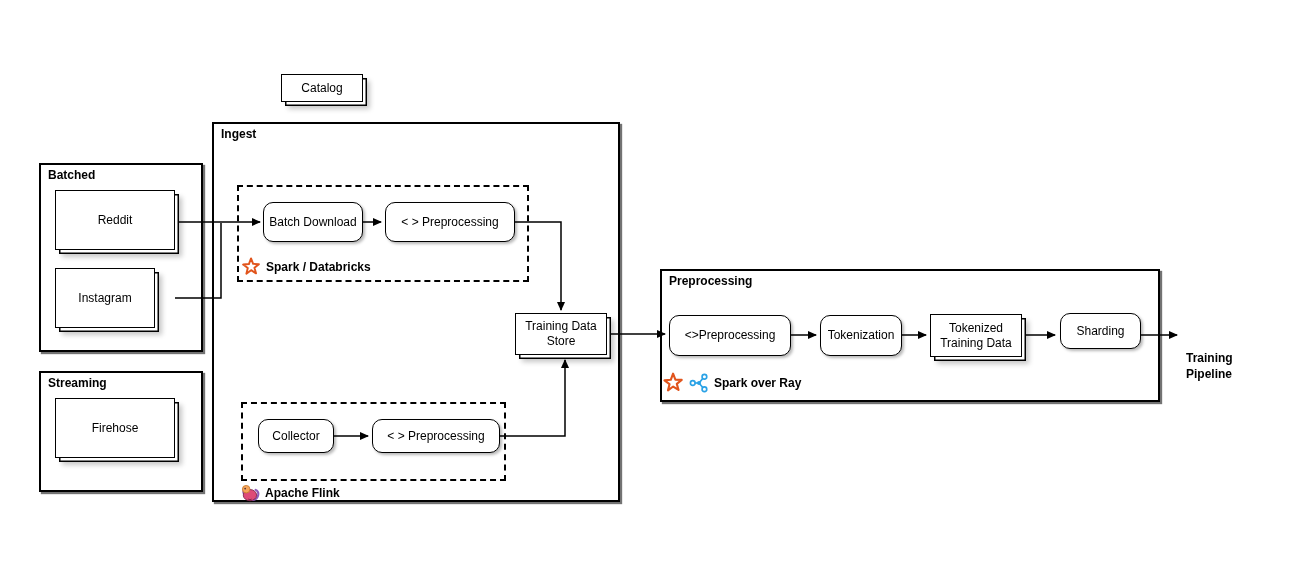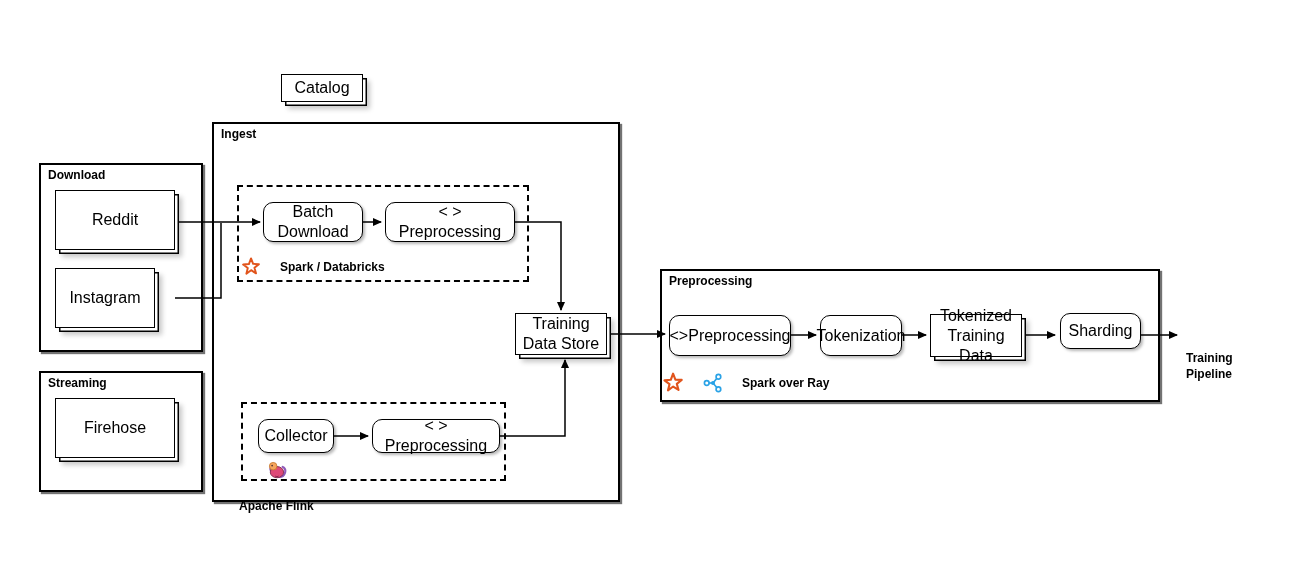--- a/index.html
+++ b/index.html
@@ -16,45 +16,45 @@
   }
   .container-label{
     position:absolute;top:3px;left:7px;font-size:12px;font-weight:bold;white-space:nowrap;
   }
   .dashed-group{
     position:absolute;z-index:3;border:2px dashed #000;background:transparent;
   }
   .box,.rounded{
     position:absolute;z-index:4;background:#fff;border:1.5px solid #000;
     display:flex;align-items:center;justify-content:center;text-align:center;
-    font-size:16px;line-height:1.25;padding:2px 4px;
+    font-size:12px;line-height:1.25;padding:2px 4px;
   }
   .box{
     box-shadow:4px 4px 0 -1.5px #fff,4px 4px 0 0 #000,7px 7px 5px rgba(0,0,0,0.22);
   }
   .rounded{
     border-radius:10px;
     box-shadow:2px 2px 3px rgba(0,0,0,0.28);
   }
   .caption{
-    position:absolute;z-index:5;display:flex;align-items:center;gap:19px;
+    position:absolute;z-index:5;display:flex;align-items:center;gap:5px;
     font-size:12px;font-weight:bold;white-space:nowrap;
   }
   .caption .icon{display:inline-flex;flex:0 0 auto;}
   .edge-label{
     position:absolute;z-index:5;font-size:12px;font-weight:bold;line-height:1.3;text-align:left;
   }
 </style>
 </head>
 <body>
 
 <div class="canvas">
 
   <div class="container" style="left:39px;top:163px;width:164px;height:189px;">
-    <div class="container-label">Download</div>
+    <div class="container-label">Batched</div>
   </div>
   <div class="container" style="left:39px;top:371px;width:164px;height:121px;">
     <div class="container-label">Streaming</div>
   </div>
   <div class="container" style="left:212px;top:122px;width:408px;height:380px;text-align:right;">
     <div class="container-label">Ingest</div>
   </div>
   <div class="container" style="left:660px;top:269px;width:500px;height:133px;">
     <div class="container-label">Preprocessing</div>
   </div>
@@ -100,21 +100,21 @@
 
   <div class="caption" style="left:240px;top:256px;">
     <span class="icon">
       <svg viewBox="0 0 24 24" width="21" height="21">
         <path d="M12.6 2.8 L15 9 L21.6 9.3 L16.5 13.4 L18.3 19.8 L12.7 16.2 L7.3 20.2 L8.9 13.7 L3.6 9.8 L10.2 9.2 Z" fill="#fff" stroke="#E1541C" stroke-width="2.2" stroke-linejoin="round"></path>
       </svg>
     </span>
     <span>Spark / Databricks</span>
   </div>
 
-  <div class="caption" style="left:239px;top:459px;flex-direction:column;">
+  <div class="caption" style="left:239px;top:482px;">
     <span class="icon">
       <svg viewBox="0 0 24 24" width="21" height="21">
         <path d="M19 9 Q23.5 11 21.5 16.5 Q20 20.5 15.5 20.5" fill="none" stroke="#8E5BBA" stroke-width="2.4" stroke-linecap="round"></path>
         <path d="M4.5 14 Q2 9 7.5 6.5 Q5.8 10 9 11.5 Z" fill="#8E5BBA"></path>
         <ellipse cx="12.5" cy="15" rx="7.6" ry="6.4" fill="#DE4A78" stroke="#7A2548" stroke-width="1"></ellipse>
         <circle cx="8.2" cy="8.2" r="4.3" fill="#F6A55C" stroke="#C77B2F" stroke-width="1"></circle>
         <circle cx="7" cy="7.6" r="0.9" fill="#3A2430"></circle>
         <path d="M10.5 19.5 q2 1.5 4 0" fill="none" stroke="#7A2548" stroke-width="1"></path>
       </svg>
     </span>

